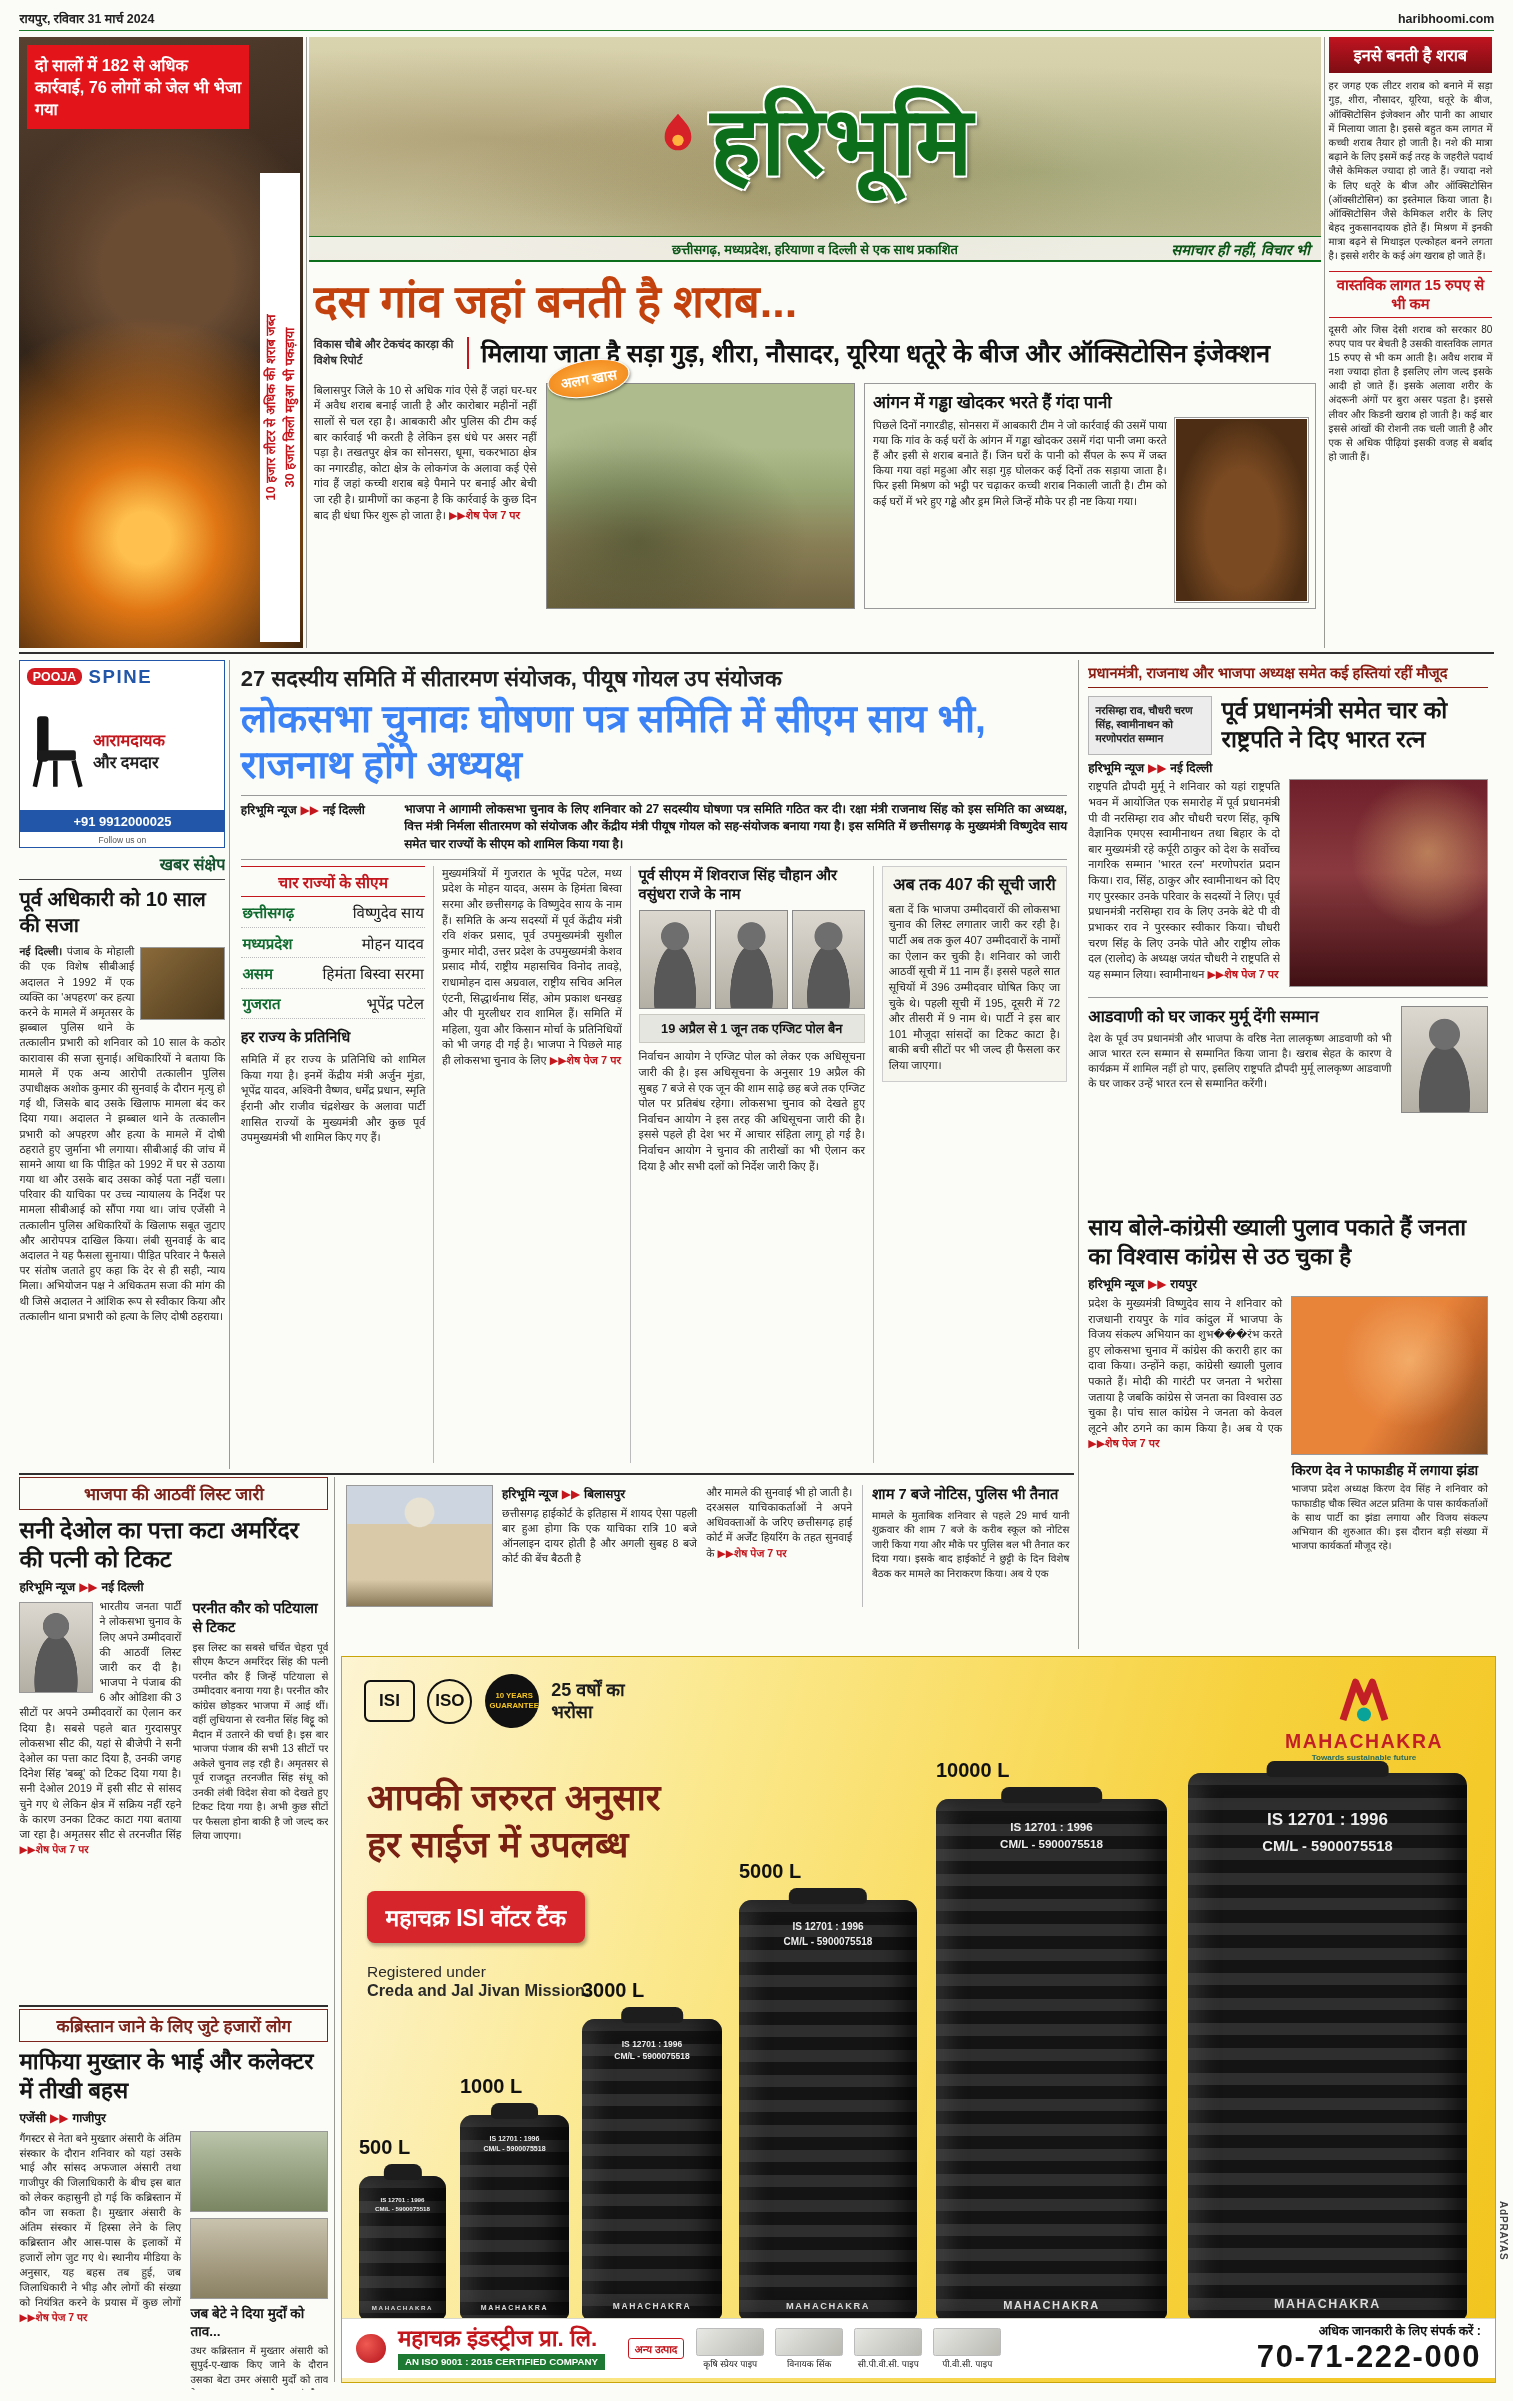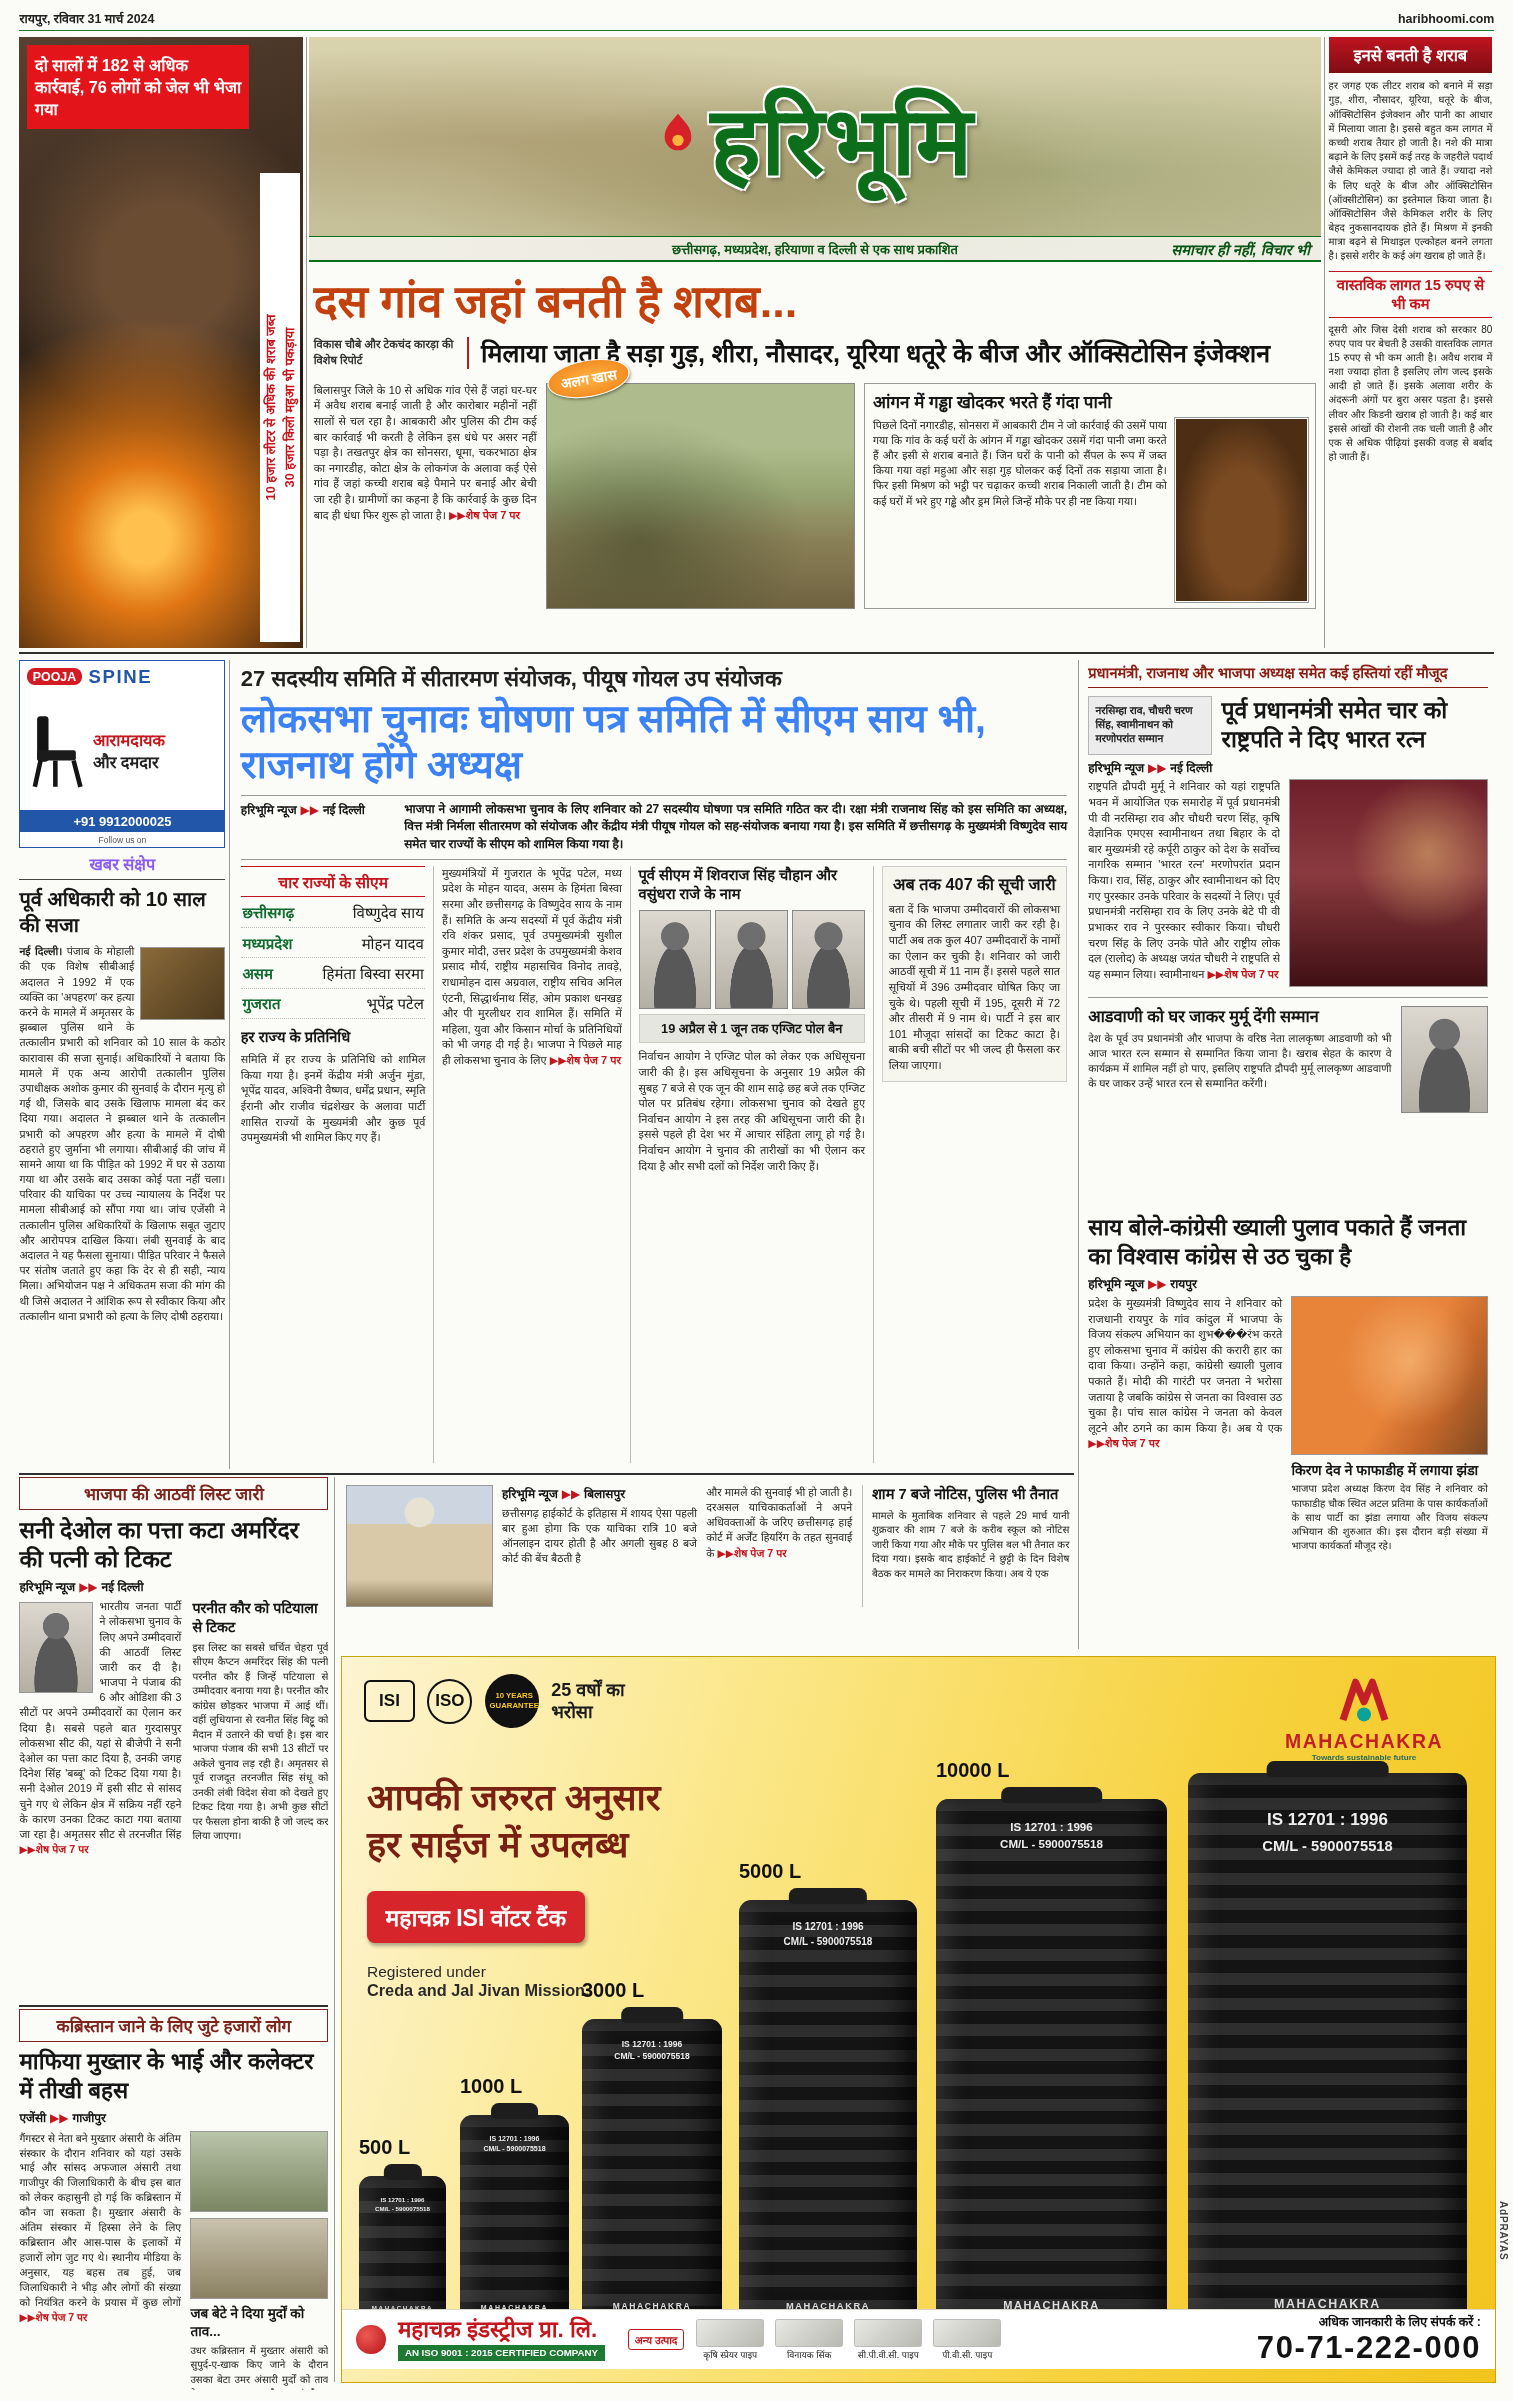--- a/index.html
+++ b/index.html
@@ -51,21 +51,21 @@
 #pooja .brandrow{display:flex;align-items:center;gap:6.2px;padding:4.7px 6.2px}
 #pooja .b1{background:#d21b22;color:#fff;font-weight:800;font-size:12.4px;padding:1.6px 6.2px;border-radius:7.8px}
 #pooja .b2{color:#2156a8;font-weight:800;font-size:18.6px;letter-spacing:1.6px}
 #pooja .mid{flex:1;display:flex;align-items:center;gap:7.8px;padding:0 7.8px}
 #pooja .tg1{color:#c3171d;font-weight:800;font-size:16.3px}
 #pooja .tg2{color:#222;font-weight:800;font-size:16.3px}
 #pooja .strip{background:#2156a8;color:#fff;font-weight:800;font-size:13px;text-align:center;padding:3.9px}
 #pooja .follow{font-size:8.5px;color:#555;text-align:center;padding:2.3px}
 
 #briefs{left:19.4px;top:853px;width:206px;height:617px}
-#briefs .shead{color:#8b5cf6;font-weight:800;font-size:16.3px;text-align:center;border-bottom:1.6px solid #444;padding-bottom:3.9px;margin-bottom:6.2px}
+#briefs .shead{color:#14532d;font-weight:800;font-size:16.3px;text-align:right;border-bottom:1.6px solid #444;padding-bottom:3.9px;margin-bottom:6.2px}
 #briefs .h{font-size:20px;font-weight:800;line-height:1.3;margin-bottom:6.2px}
 #briefs .gavel{float:right;width:85px;height:73px;margin:3.1px 0 4.7px 6.2px;border:0.8px solid #999;background:linear-gradient(135deg,#8a6a3a,#4d3a1d)}
 #briefs .bd{font-size:10.7px}
 #briefs .dl{font-weight:800}
 
 #manifesto{left:233px;top:660px;width:842px;height:809px;padding:0 7.8px}
 #manifesto .kick{font-size:22px;font-weight:700;color:#222;margin:1.6px 0 4.7px}
 #manifesto .h1{font-size:39px;font-weight:800;line-height:1.16;color:#3b82f6}
 #manifesto .introrow{display:flex;gap:12.4px;border-top:0.8px solid #999;border-bottom:0.8px solid #999;padding:5.4px 0;margin:7.8px 0 6.2px}
 #manifesto .introrow .byl{width:151px;margin:0}
@@ -156,21 +156,21 @@
 .twrap::before{content:"";position:absolute;top:-11.6px;left:50%;transform:translateX(-50%);width:44%;height:15.5px;background:#1d1d1d;border-radius:7.8px 7.8px 4.7px 4.7px}
 .tlabel{position:absolute;top:-40px;left:0;font-size:20px;font-weight:800;color:#111;white-space:nowrap}
 .tcert{position:absolute;top:18.6px;width:100%;text-align:center;color:#eee;font-weight:700;line-height:1.5}
 .tbrand{position:absolute;bottom:9.3px;width:100%;text-align:center;color:#ddd;letter-spacing:1.6px;font-weight:700}
 #t1{left:17px;width:87px;height:144px}#t1 .tcert{font-size:6.2px}#t1 .tbrand{font-size:6.2px}
 #t2{left:118px;width:109px;height:205px}#t2 .tcert{font-size:7px}#t2 .tbrand{font-size:7px}
 #t3{left:240px;width:140px;height:301px}#t3 .tcert{font-size:8.5px}#t3 .tbrand{font-size:8.5px}
 #t4{left:397px;width:178px;height:420px}#t4 .tcert{font-size:10px}#t4 .tbrand{font-size:9.3px}
 #t5{left:594px;width:231px;height:521px}#t5 .tcert{font-size:11.6px}#t5 .tbrand{font-size:11px}
 #t6{left:846px;width:279px;height:547px}#t6 .tcert{top:34px;font-size:17px;text-align:center}#t6 .tcert .l2{font-size:14.7px}#t6 .tbrand{font-size:12.4px}
-#ad .strip{position:absolute;left:0;right:0;bottom:13px;height:60px;background:#fff;border-top:1.6px solid #d6d6cd;display:flex;align-items:center;gap:12.4px;padding:0 14px}
+#ad .strip{position:absolute;left:0;right:0;bottom:4px;height:60px;background:#fff;border-top:1.6px solid #d6d6cd;display:flex;align-items:center;gap:12.4px;padding:0 14px}
 #ad .clogo{width:29.5px;height:29.5px;border-radius:50%;background:radial-gradient(circle at 35% 35%,#ef5a52,#b5121b);flex:none}
 #ad .cname{color:#c3171d;font-weight:800;font-size:22.5px;line-height:1.05}
 #ad .ccert{display:inline-block;background:#1e7a33;color:#fff;font-size:9.7px;font-weight:700;padding:2.3px 7px;margin-top:3.1px}
 #ad .olabel{font-size:10.5px;font-weight:800;color:#c3171d;border:0.8px solid #c3171d;padding:2.3px 5.4px;border-radius:3.1px;margin-left:11px}
 #ad .prods{display:flex;gap:11px}
 #ad .prod{width:68px;text-align:center;font-size:9px;color:#222;line-height:1.2}
 #ad .thumb{height:28px;border:0.8px solid #bbb;border-radius:2.3px;background:linear-gradient(135deg,#e8e8e4,#b9b9b2);margin-bottom:3.1px}
 #ad .contact{margin-left:auto;text-align:right}
 #ad .clab{font-size:12.4px;font-weight:800;color:#111}
 #ad .phone{font-size:31px;font-weight:800;color:#141414;letter-spacing:1.6px}

